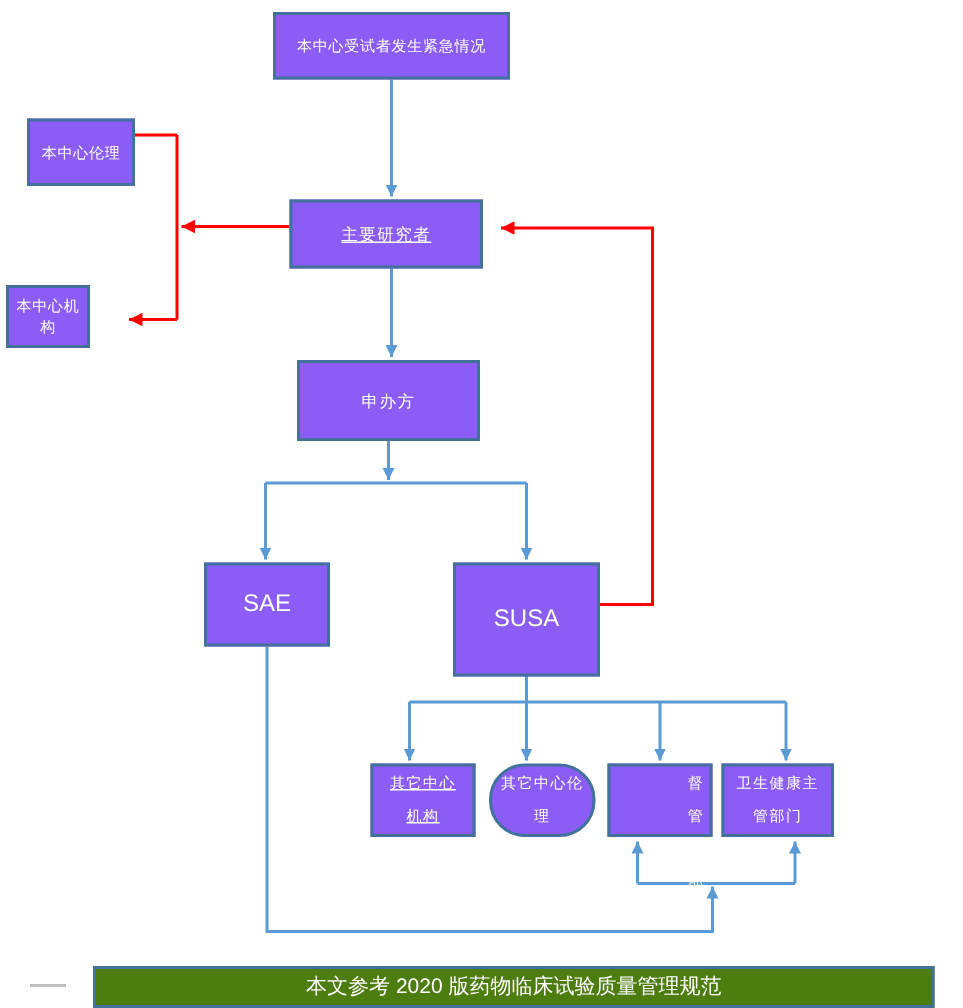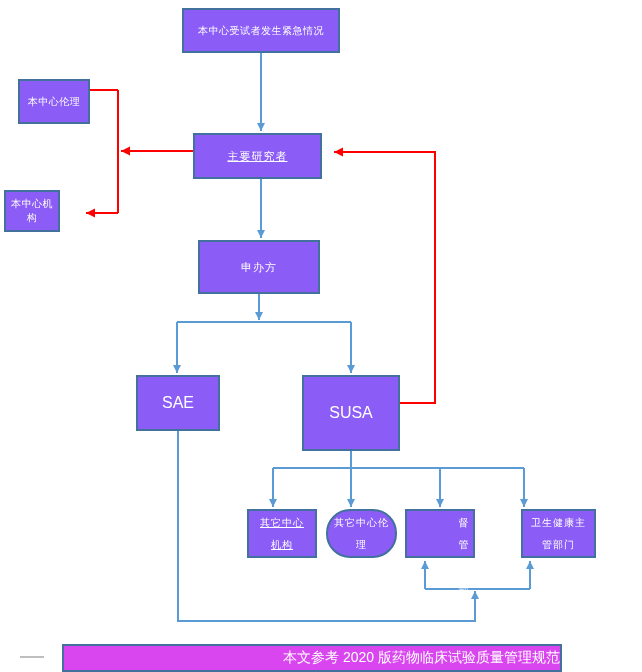--- a/index.html
+++ b/index.html
@@ -12,23 +12,23 @@
     position:absolute;box-sizing:border-box;
     background:#8b5cf6;border:2px solid #41719c;color:#ffffff;
     display:flex;align-items:center;justify-content:center;
     text-align:center;white-space:pre-line;
   }
   .fs10{font-size:10px;letter-spacing:0.5px;}
   .fs11{font-size:11px;letter-spacing:1px;}
   .fs12{font-size:16px;}
   .two-line{font-size:10px;line-height:22px;letter-spacing:1px;}
   .footer-bar{
-    position:absolute;box-sizing:border-box;left:62px;top:644px;width:500px;height:28px;
-    background:#d946ef;border:2px solid #41719c;color:#ffffff;
-    display:flex;align-items:center;justify-content:flex-end;font-size:14px;
+    position:absolute;box-sizing:border-box;left:62px;top:644px;width:561px;height:28px;
+    background:#4d7c0f;border:2px solid #41719c;color:#ffffff;
+    display:flex;align-items:center;justify-content:center;font-size:14px;
   }
   .gray-mark{position:absolute;left:20px;top:656px;width:24px;height:2px;background:#bfbfbf;}
 </style>
 </head>
 <body>
 
 <div>
 
   <svg id="connectors" viewBox="0 0 642 672" xmlns="http://www.w3.org/2000/svg">
     <defs>
@@ -83,21 +83,21 @@
 
   <div class="node two-line" style="left:247px;top:509px;width:70px;height:49px;text-decoration:underline;">其它中心
 机构</div>
 
   <div class="node two-line" style="left:326px;top:509px;width:71px;height:49px;border-radius:24px;">其它中心伦
 理</div>
 
   <div class="node two-line" style="left:405px;top:509px;width:70px;height:49px;padding-left:48px;">药品监督
 管理部门</div>
 
-  <div class="node two-line" style="left:481px;top:509px;width:75px;height:49px;margin-left:40px;">卫生健康主
+  <div class="node two-line" style="left:481px;top:509px;width:75px;height:49px;">卫生健康主
 管部门</div>
 
   <div class="footer-bar">
     <span>本文参考 2020 版药物临床试验质量管理规范</span>
   </div>
 
   <div class="gray-mark"></div>
 
 </div>
 

